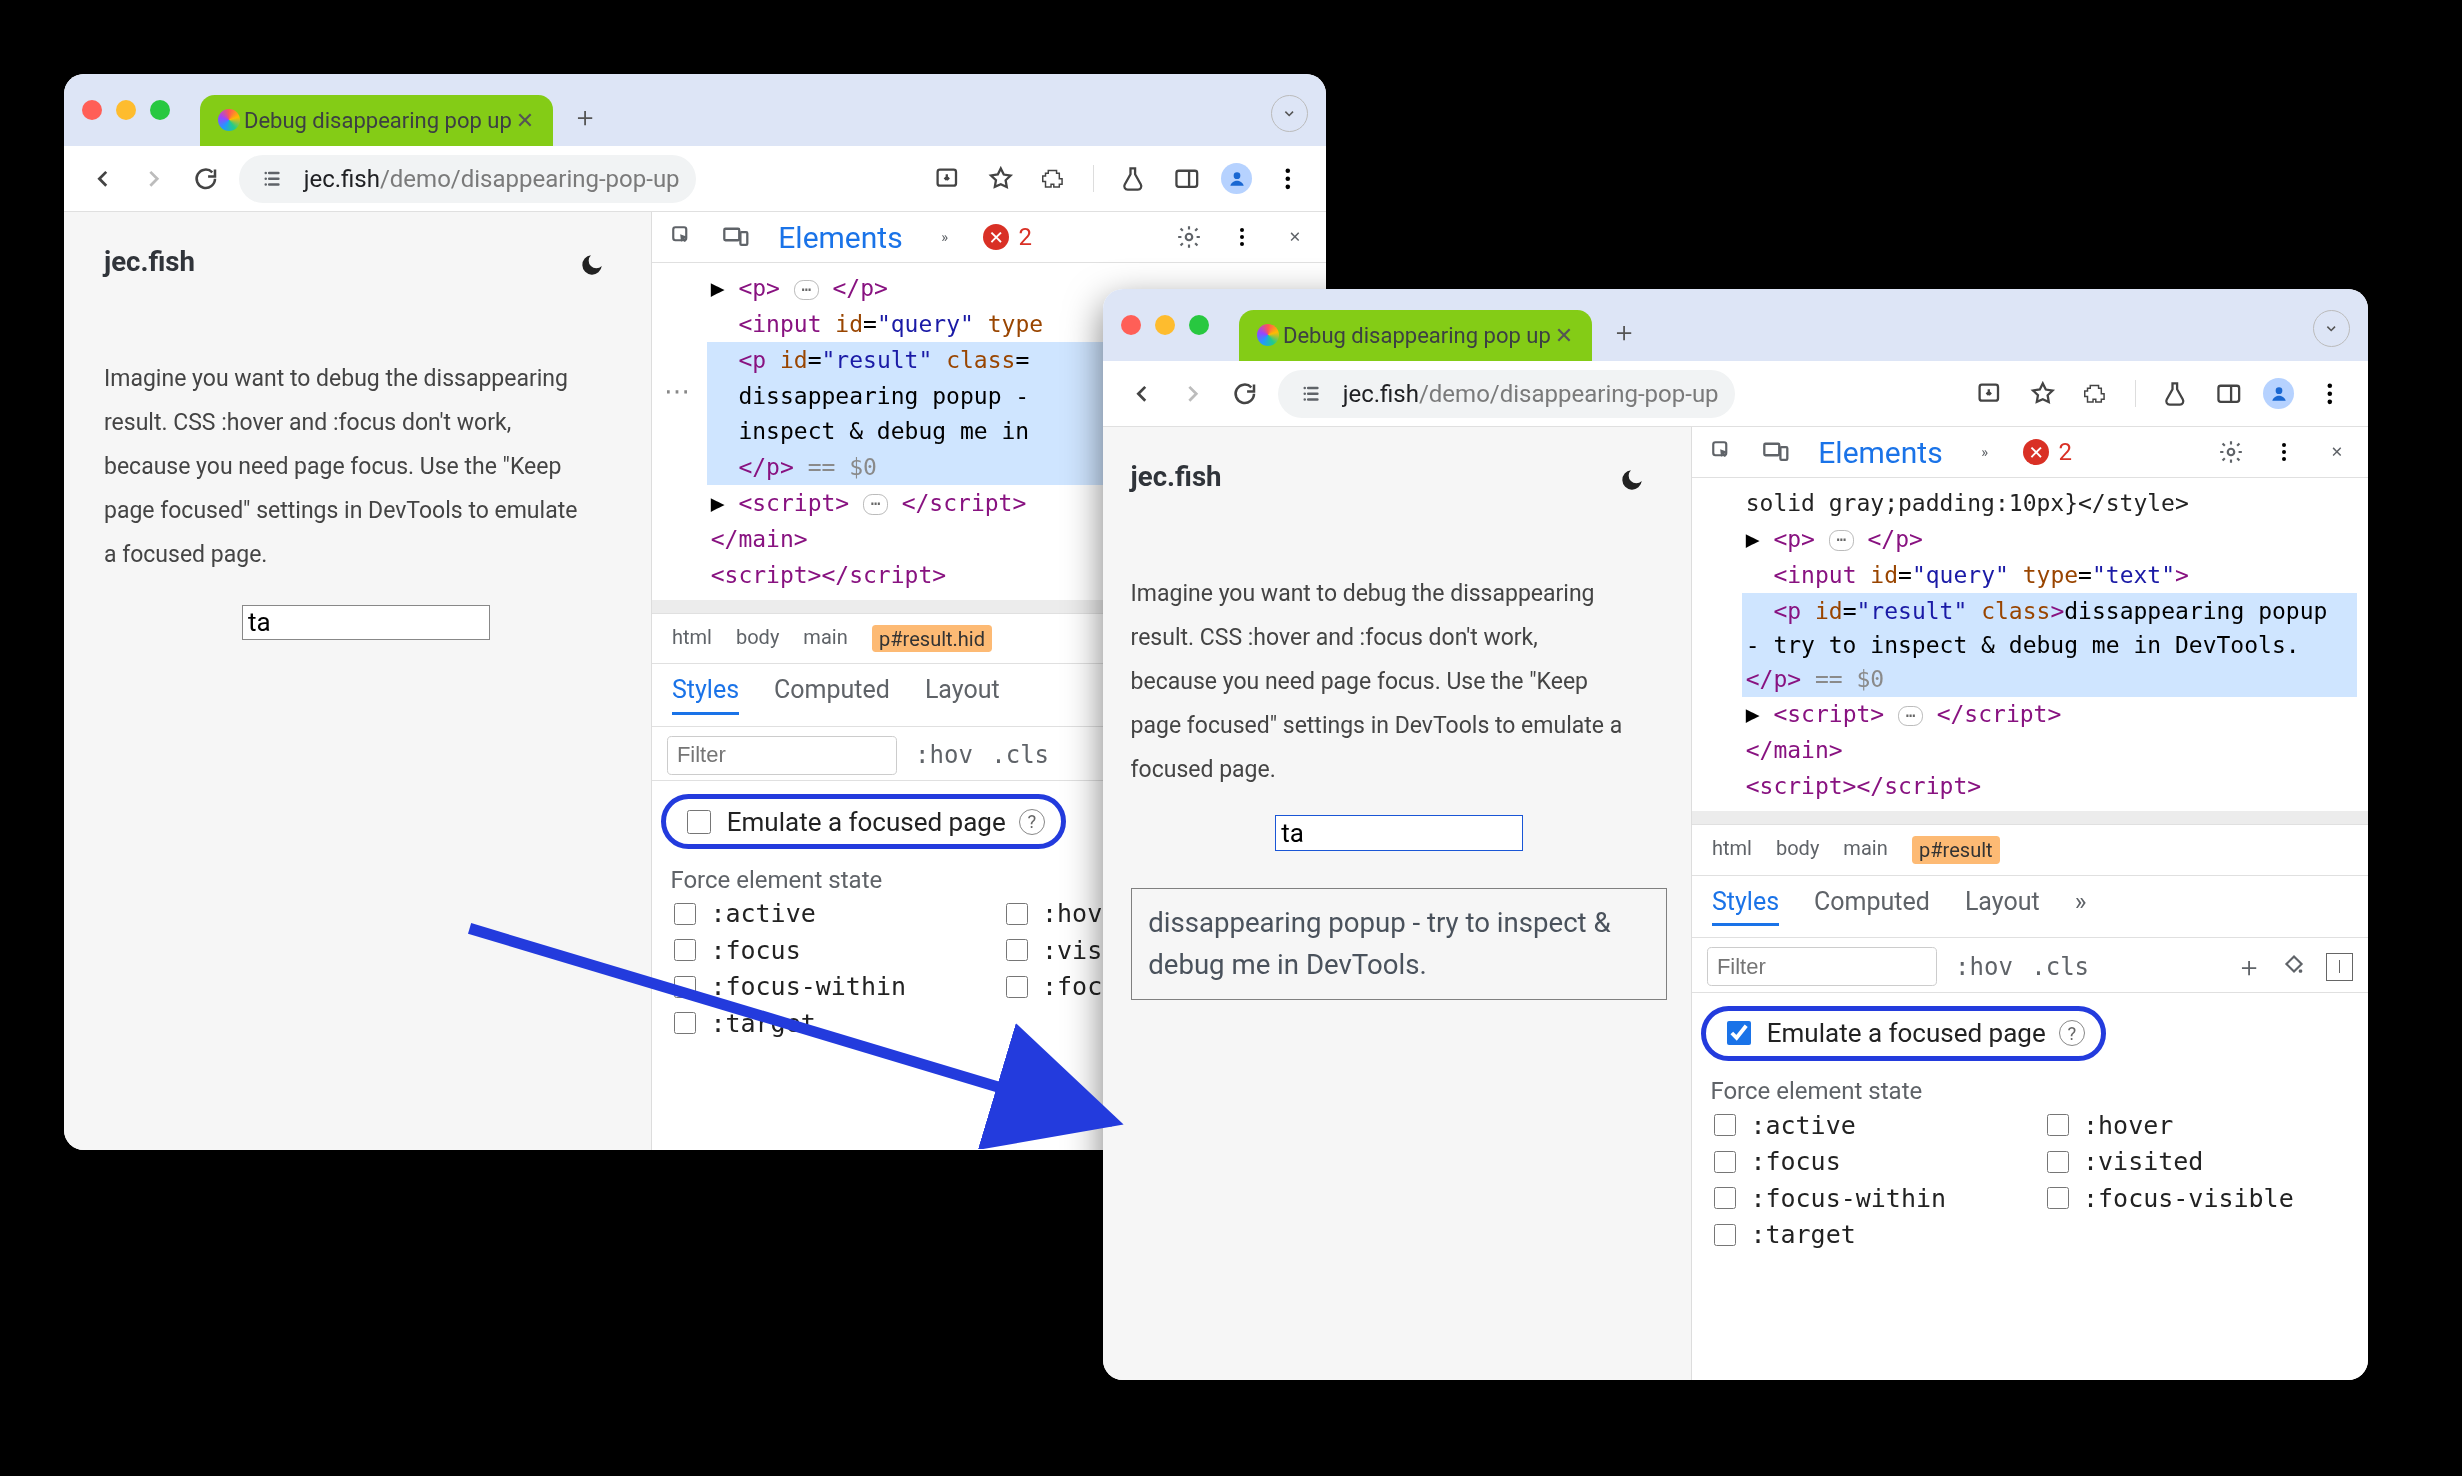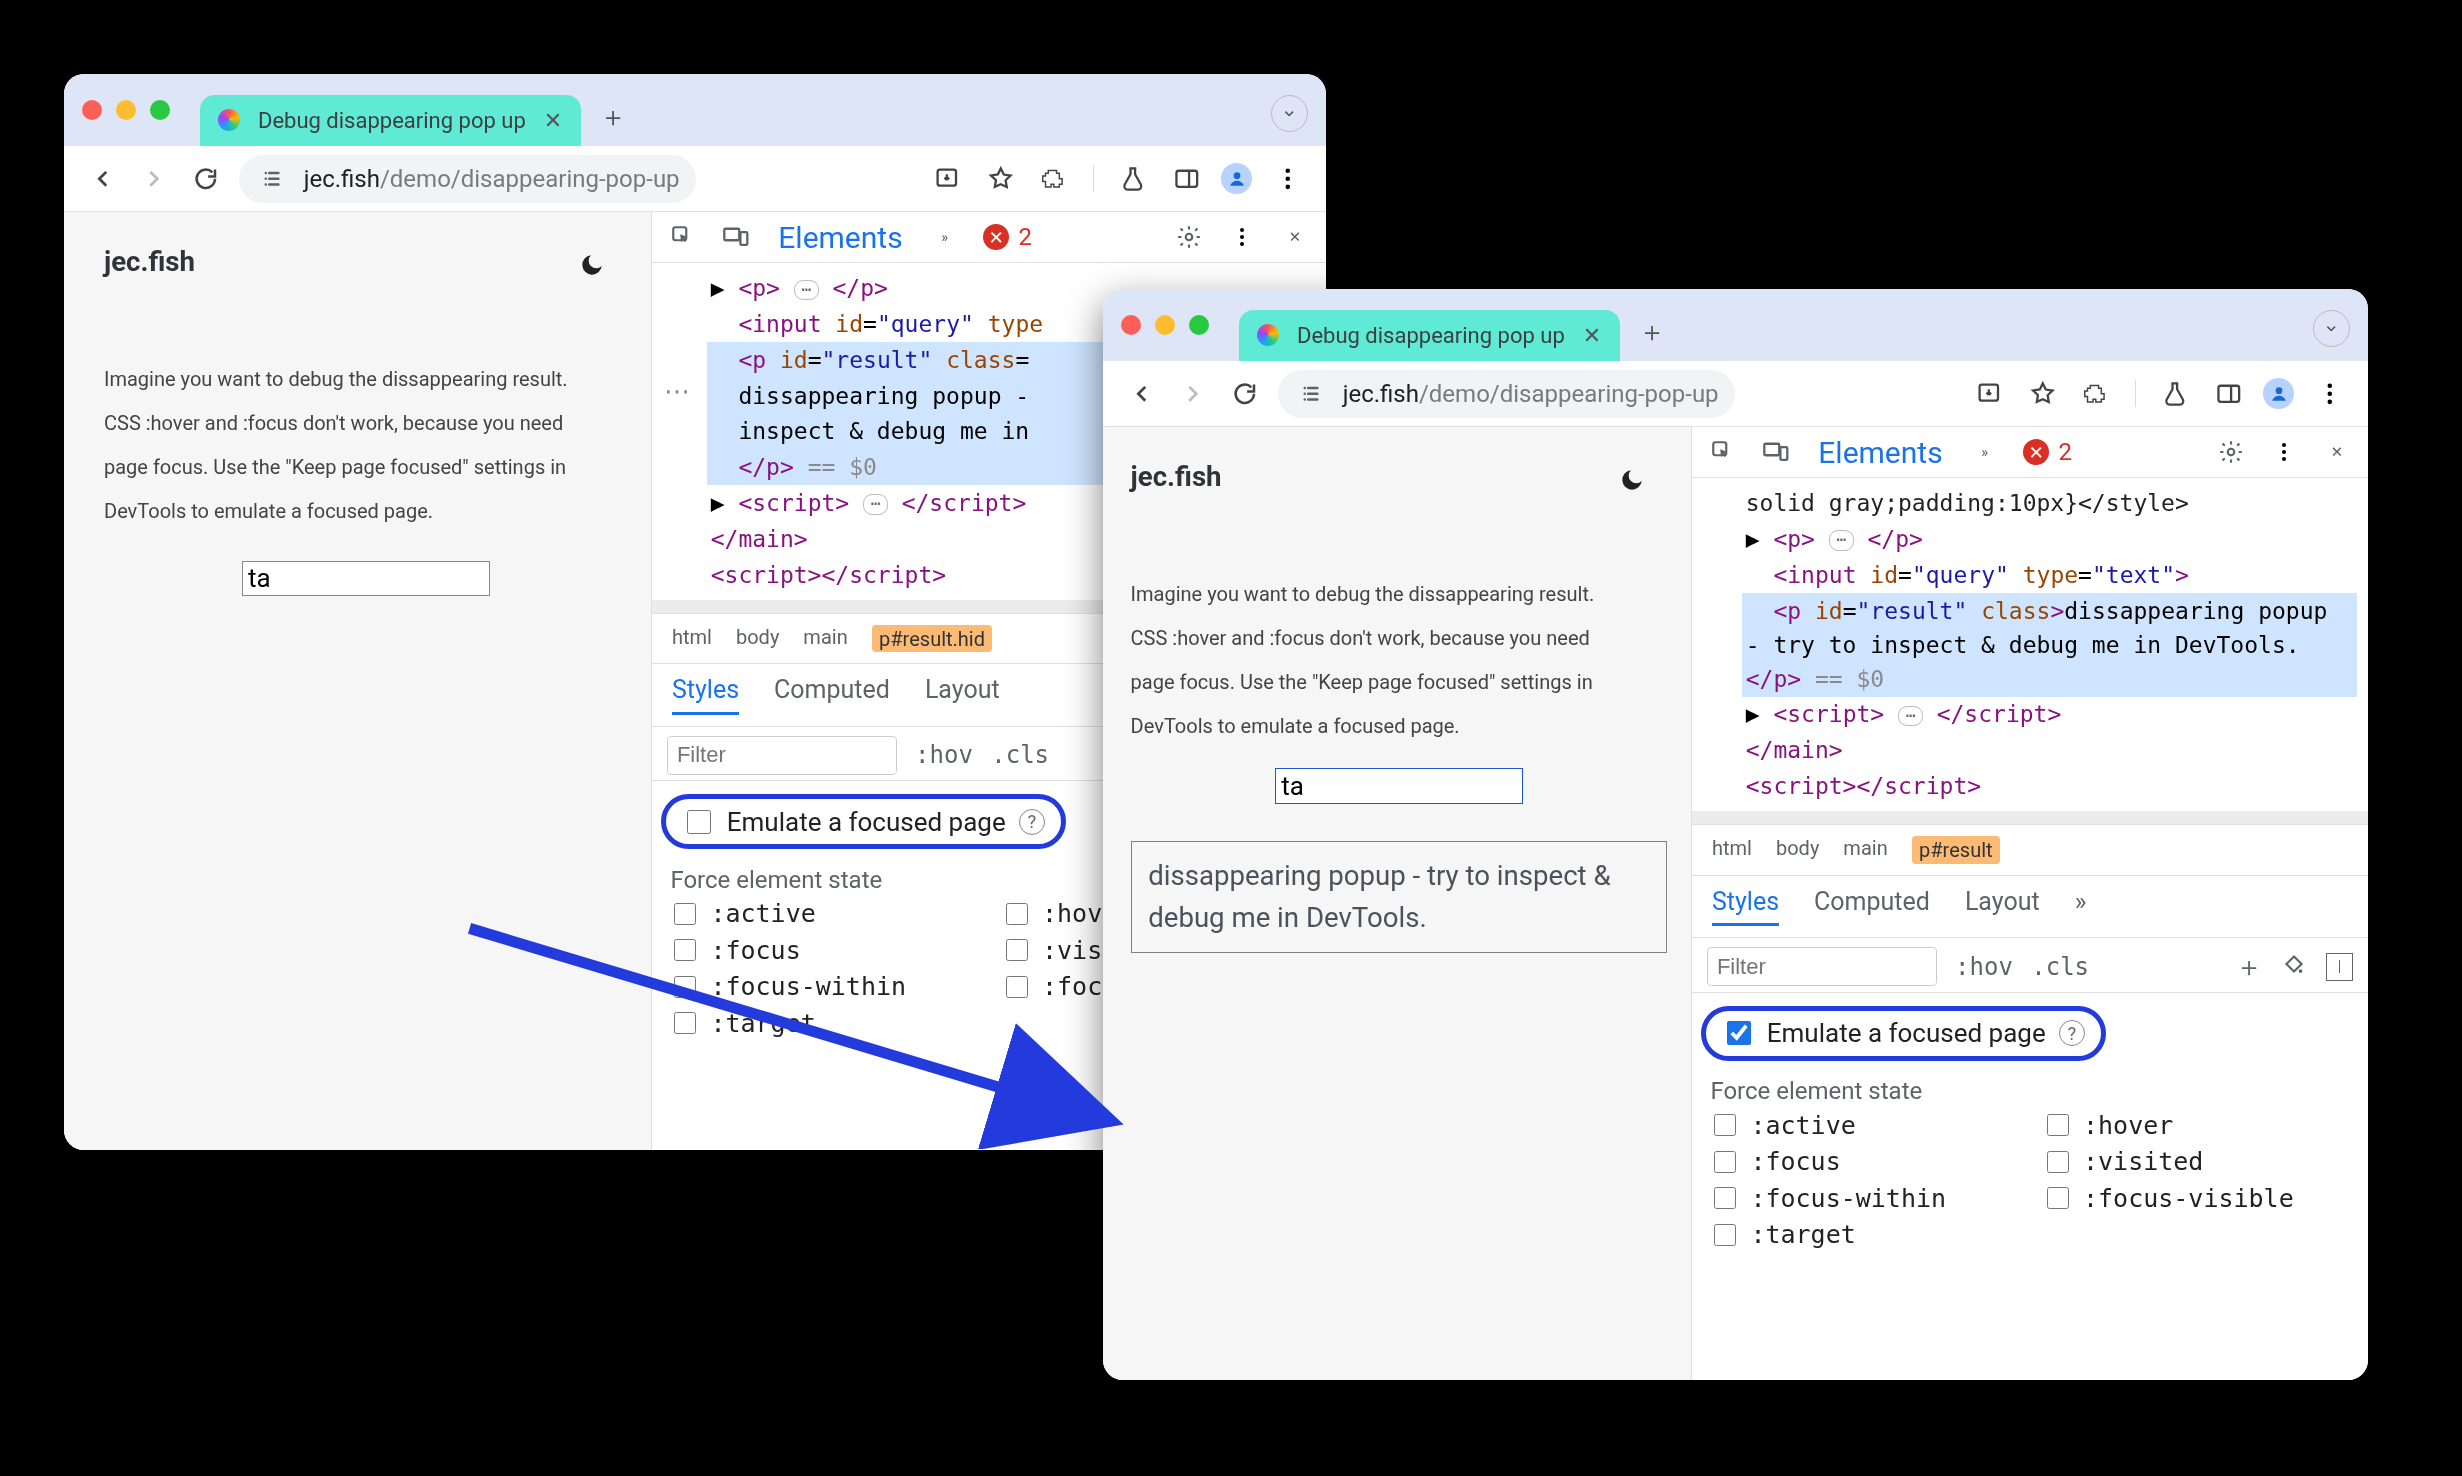--- a/index.html
+++ b/index.html
@@ -16,21 +16,21 @@
   }
   
   .tabstrip {
     background:#dde5f6; display:flex; align-items:center;
     height:72px; padding:0 18.4px; gap:13px;
   }
   .traffic { display:flex; gap:13.8px; margin-right:16.6px; }
   .dot { width:20px; height:20px; border-radius:50%; }
   .dot.r{background:#ff5f57}.dot.y{background:#febc2e}.dot.g{background:#28c840}
   .tab {
-    display:flex; align-items:center; gap:18px; background:#5eead4;
+    display:flex; align-items:center; gap:4px; background:#84cc16;
     border-radius:14.7px 14.7px 0 0; padding:11px 18.4px; height:51px;
     margin-top:20px; max-width:386px;
   }
   .tab .favicon { width:22px; height:22px; border-radius:50%; background:conic-gradient(#f55,#fb0,#2c8,#29f,#94f,#f55); }
   .tab .title { font-size:22px; color:#3c4043; white-space:nowrap; overflow:hidden; text-overflow:ellipsis; }
   .tab .close { font-size:22px; color:#555; }
   .newtab { width:39px;height:39px;border-radius:50%;display:flex;align-items:center;justify-content:center;
     font-size:27.6px;color:#555;margin-top:13px;}
   .tabstrip .spacer{flex:1}
   .tabchevron{width:37px;height:37px;border:0.9px solid #bbb;border-radius:50%;display:flex;align-items:center;justify-content:center;color:#555;margin-top:7.4px;}
@@ -47,21 +47,21 @@
   .addr .dim{color:#7a7a7a}
   .toolbar-right{display:flex;align-items:center;gap:16.6px;margin-left:auto}
   .vdiv{width:0.9px;height:27.6px;background:#ddd;margin:0 3.7px}
   .avatar{width:31px;height:31px;border-radius:50%;background:#b6d2ff;display:flex;align-items:center;justify-content:center;}
   .avatar svg{width:20px;height:20px;fill:#1967d2}
   
   .content{flex:1;display:flex;min-height:0;}
   .page{background:#f6f6f6;overflow:hidden;position:relative}
   .page .brand{font-size:27.6px;font-weight:700;color:#30343a;}
   .page .moon{position:absolute;top:33px;right:39px;width:40px;height:40px;border-radius:9.2px;display:flex;align-items:center;justify-content:center;color:#222;}
-  .page p.lead{font-size:20px;line-height:44px;color:#444;max-width:92%;}
+  .page p.lead{font-size:23px;line-height:44px;color:#444;max-width:92%;}
   .page input[type=text]{font-size:26px;padding:1.8px 5.5px; font-family:inherit;background:#fff;}
   .popup{border:0.9px solid gray;padding:13px 16.6px;font-size:27.6px;line-height:42px;color:#4a525c;margin-top:37px;background:#f6f6f6;}
   
   .devtools{background:#fff;display:flex;flex-direction:column;border-left:0.9px solid #ddd;}
   .dt-tabs{display:flex;align-items:center;gap:24px;height:51px;padding:0 16.6px;border-bottom:0.9px solid #e0e0e0;color:#5f6368;}
   .dt-tabs .tabitem{font-size:30px;padding:9.2px 3.7px;}
   .dt-tabs .tabitem.active{color:#1a73e8;}
   .dt-tabs .err-circle{width:26px;height:26px;background:#d93025;border-radius:50%;display:inline-flex;align-items:center;justify-content:center;color:#fff;font-size:18.4px;margin-right:3.7px;}
   .dt-tabs .count{color:#d93025;font-size:24px}
   .dt-tabs .icon{width:29px;height:29px;display:flex;align-items:center;justify-content:center;}

